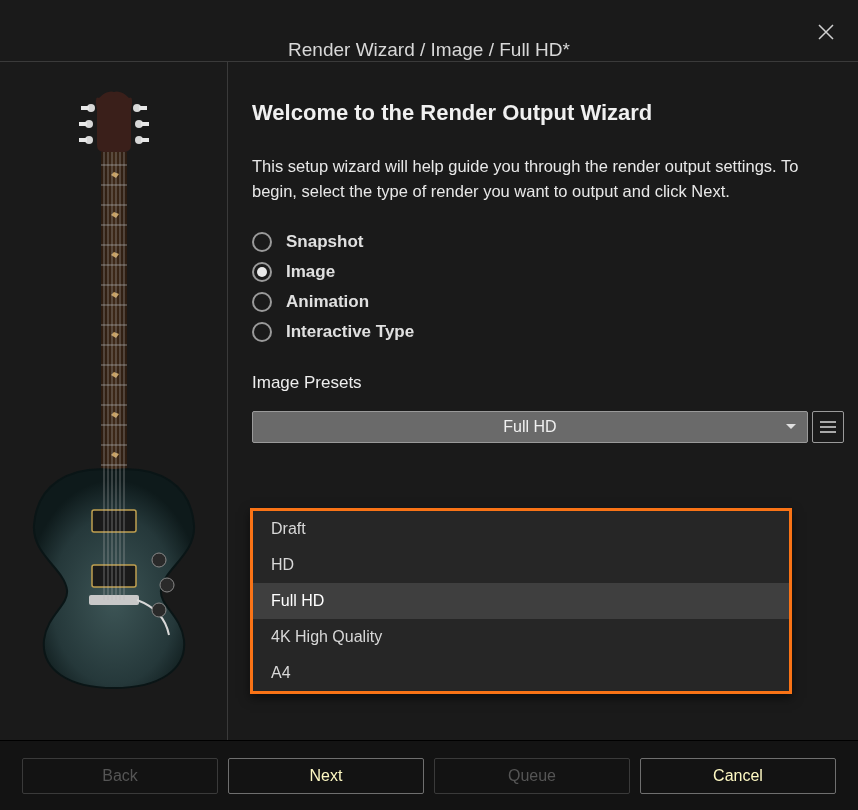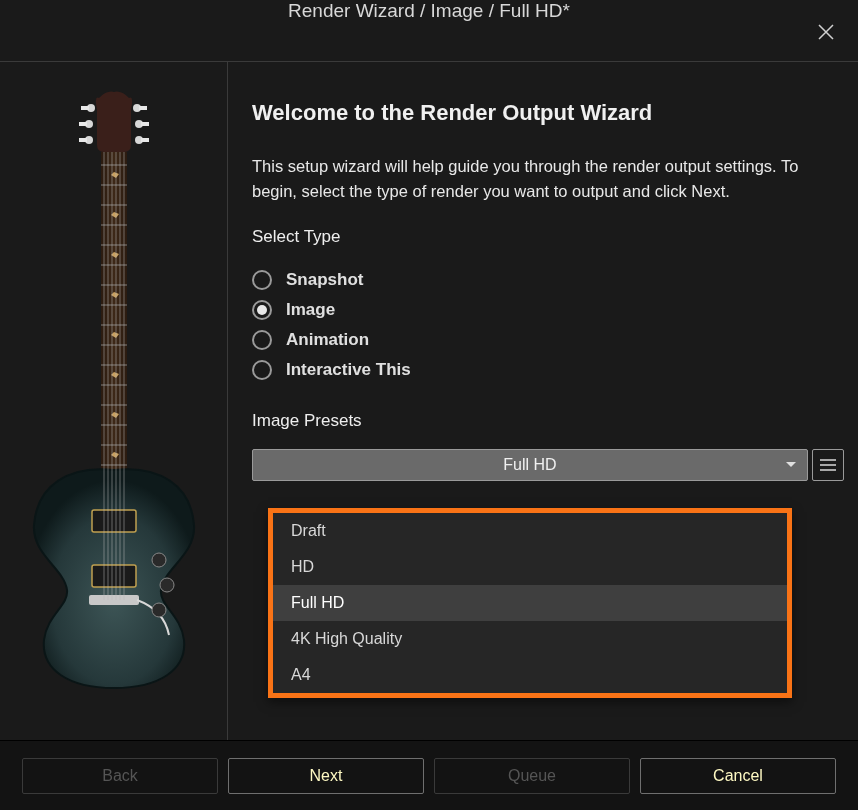--- a/index.html
+++ b/index.html
@@ -6,21 +6,21 @@
     body {
       width: 858px; height: 810px;
       background: #1a1a1a;
       font-family: 'Segoe UI', -apple-system, sans-serif;
       color: #e0e0e0;
       overflow: hidden;
     }
     .titlebar {
       height: 62px;
       display: flex;
-      align-items: flex-start;
+      align-items: flex-end;
       justify-content: center;
       position: relative;
       border-bottom: 1px solid #3a3a3a;
     }
     .title { font-size: 19px; color: #d8d8d8; }
     .close-btn {
       position: absolute; right: 18px; top: 18px;
       width: 28px; height: 28px;
       display: flex; align-items: center; justify-content: center;
       cursor: pointer;
@@ -95,25 +95,25 @@
     .preset-list-btn {
       width: 32px;
       border: 1px solid #9a9a9a;
       border-radius: 2px;
       display: flex; align-items: center; justify-content: center;
       cursor: pointer;
     }
 
     .dropdown {
       position: absolute;
-      left: 40px;
+      left: 22px;
       right: 66px;
       top: 446px;
       background: #262626;
-      border: 5px solid #f97316;
+      border: 3px solid #f97316;
       box-shadow: 0 4px 10px rgba(0,0,0,.5);
     }
     .dropdown-item {
       padding: 9px 18px;
       font-size: 16px;
       color: #d8d8d8;
       cursor: pointer;
     }
     .dropdown-item.selected { background: #3f3f3f; color: #fff; font-weight: 500; }
 
@@ -242,37 +242,36 @@
         <line x1="101" y1="62" x2="101" y2="510"></line>
         <line x1="105" y1="62" x2="105" y2="510"></line>
       </g>
     </svg>
   </div>
 
   <div class="content">
     <h1 class="heading">Welcome to the Render Output Wizard</h1>
     <p class="intro">This setup wizard will help guide you through the render output settings. To begin, select the type of render you want to output and click Next.</p>
 
-    <div class="section-label">Select Type</div>
     <div class="radio-group">
       <div class="radio-row">
         <span class="radio"></span>
         <span class="radio-label">Snapshot</span>
       </div>
       <div class="radio-row">
         <span class="radio selected"></span>
         <span class="radio-label">Image</span>
       </div>
       <div class="radio-row">
         <span class="radio"></span>
         <span class="radio-label">Animation</span>
       </div>
       <div class="radio-row">
         <span class="radio"></span>
-        <span class="radio-label">Interactive This</span>
+        <span class="radio-label">Interactive Type</span>
       </div>
     </div>
 
     <div class="section-label">Image Presets</div>
     <div class="preset-row">
       <div class="preset-select">
         <span>Full HD</span>
         <svg class="chev" width="12" height="8" viewBox="0 0 12 8" fill="#e0e0e0">
           <path d="M1 1 L6 6 L11 1 Z"></path>
         </svg>

